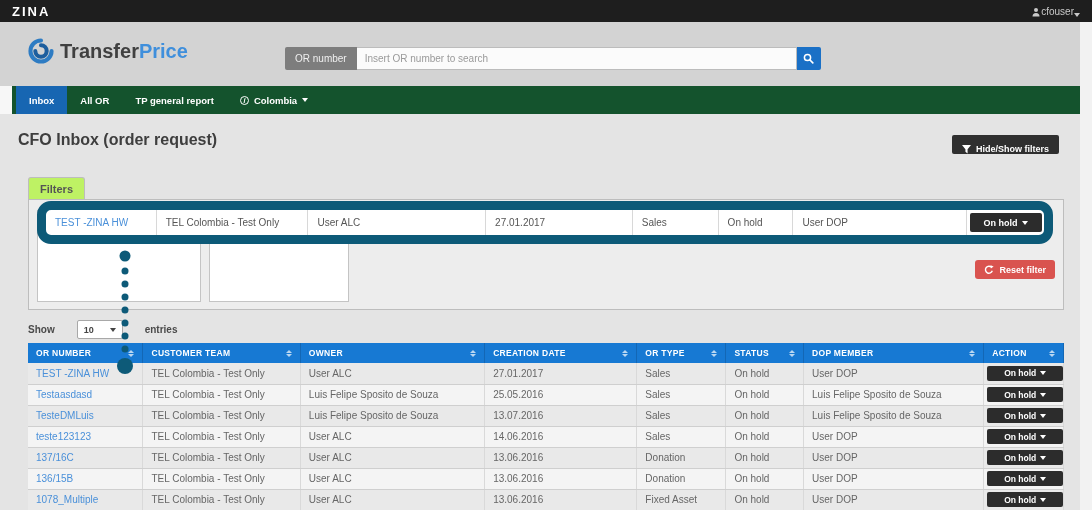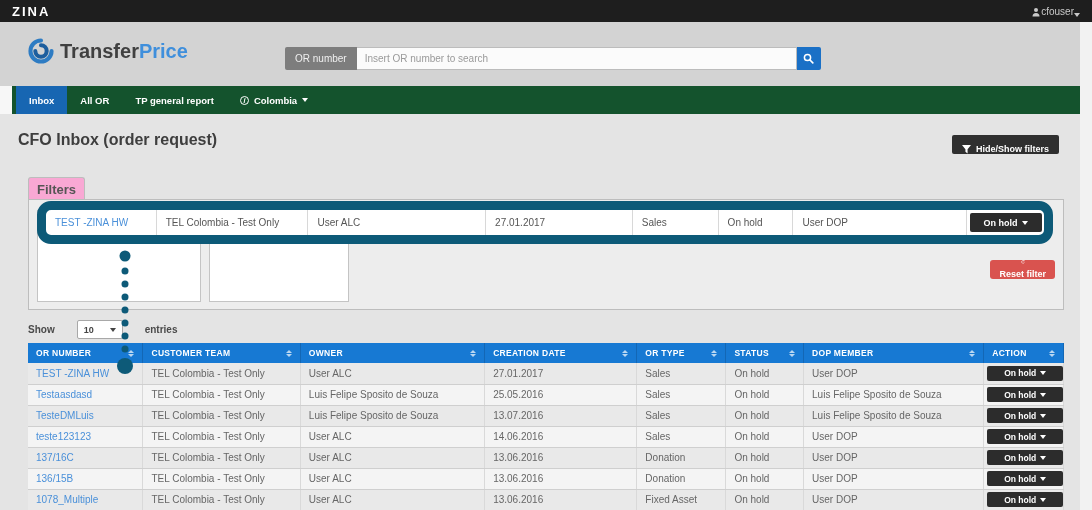--- a/index.html
+++ b/index.html
@@ -37,31 +37,31 @@
 
   
   .content { position:absolute; top:114px; left:0; width:1080px; height:396px; background:#e4e4e4; }
   .gutter { position:absolute; top:22px; right:0; width:12px; height:488px; background:#f2f2f2; }
 
   .page-title { position:absolute; left:18px; top:17px; font-size:16px; font-weight:bold; color:#3e3e3e; }
   .btn-dark { position:absolute; left:952px; top:21px; height:19px; background:#2f2f2f; color:#fff;
               font-size:9px; font-weight:bold; border:none; border-radius:2px; display:flex;
               align-items:flex-end; gap:5px; padding:0 10px; cursor:pointer; }
 
-  .filters-tab { position:absolute; left:28px; top:63px; width:57px; height:23px; background:#f9a8d4;
-                 border:1px solid #bdbdbd; border-bottom:none; border-radius:3px 3px 0 0; font-size:13px;
+  .filters-tab { position:absolute; left:28px; top:63px; width:57px; height:23px; background:#bef264;
+                 border:1px solid #bdbdbd; border-bottom:none; border-radius:3px 3px 0 0; font-size:11px;
                  font-weight:bold; color:#555; display:flex; align-items:center; justify-content:center; cursor:pointer; }
   .filters-panel { position:absolute; left:28px; top:85px; width:1036px; height:111px; background:#ededed;
                    border:1px solid #bdbdbd; }
   .fbox { position:absolute; background:#fff; border:1px solid #c4c4c4; }
   .fbox1 { left:8px; top:10px; width:164px; height:92px; }
   .fbox2 { left:180px; top:10px; width:140px; height:92px; }
   .btn-reset { position:absolute; right:8px; top:60px; height:19px; background:#d9534f; color:#fff;
                font-size:9px; font-weight:bold; border:none; border-radius:3px; display:flex;
-               align-items:center; gap:5px; padding:0 9px; cursor:pointer;flex-direction:column; }
+               align-items:center; gap:5px; padding:0 9px; cursor:pointer; }
 
   
   .callout { position:absolute; left:37px; top:201px; width:1016px; height:43px; border:9px solid #0d5a78;
              border-radius:14px; background:#fff; display:grid;
              grid-template-columns:11.1% 15.2% 17.8% 14.7% 8.6% 7.5% 17.4% 7.7%; z-index:5; }
   .ccell { border-right:1px solid #d8d8d8; display:flex; align-items:center; padding:0 9px;
            font-size:10px; color:#555; white-space:nowrap; overflow:hidden; }
   .ccell:last-child { border-right:none; justify-content:center; padding:0 2px; }
   .ccell a { color:#4a90d9; text-decoration:none; }
   .dot { position:absolute; background:#0d5a78; border-radius:50%; transform:translate(-50%,-50%); z-index:6; }

